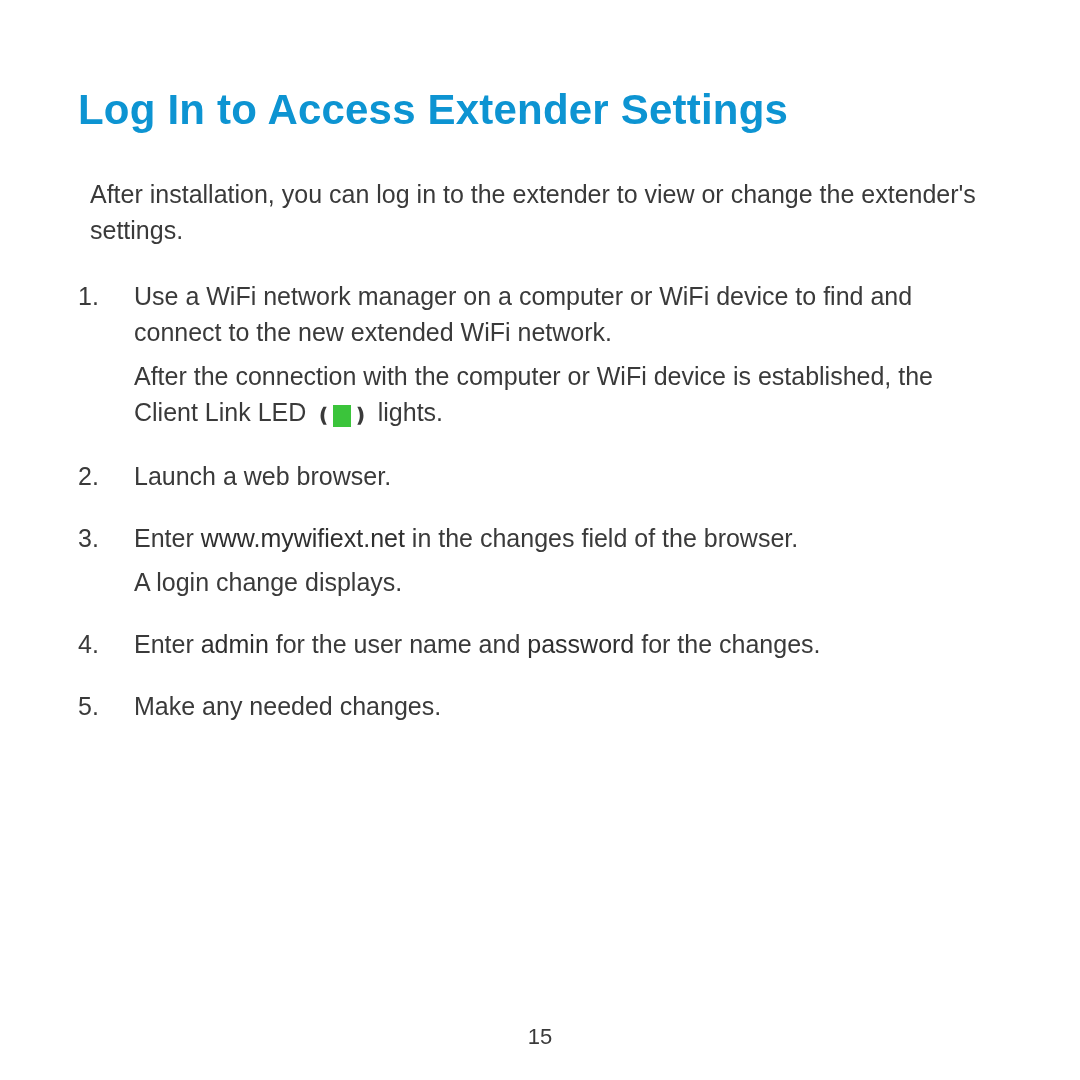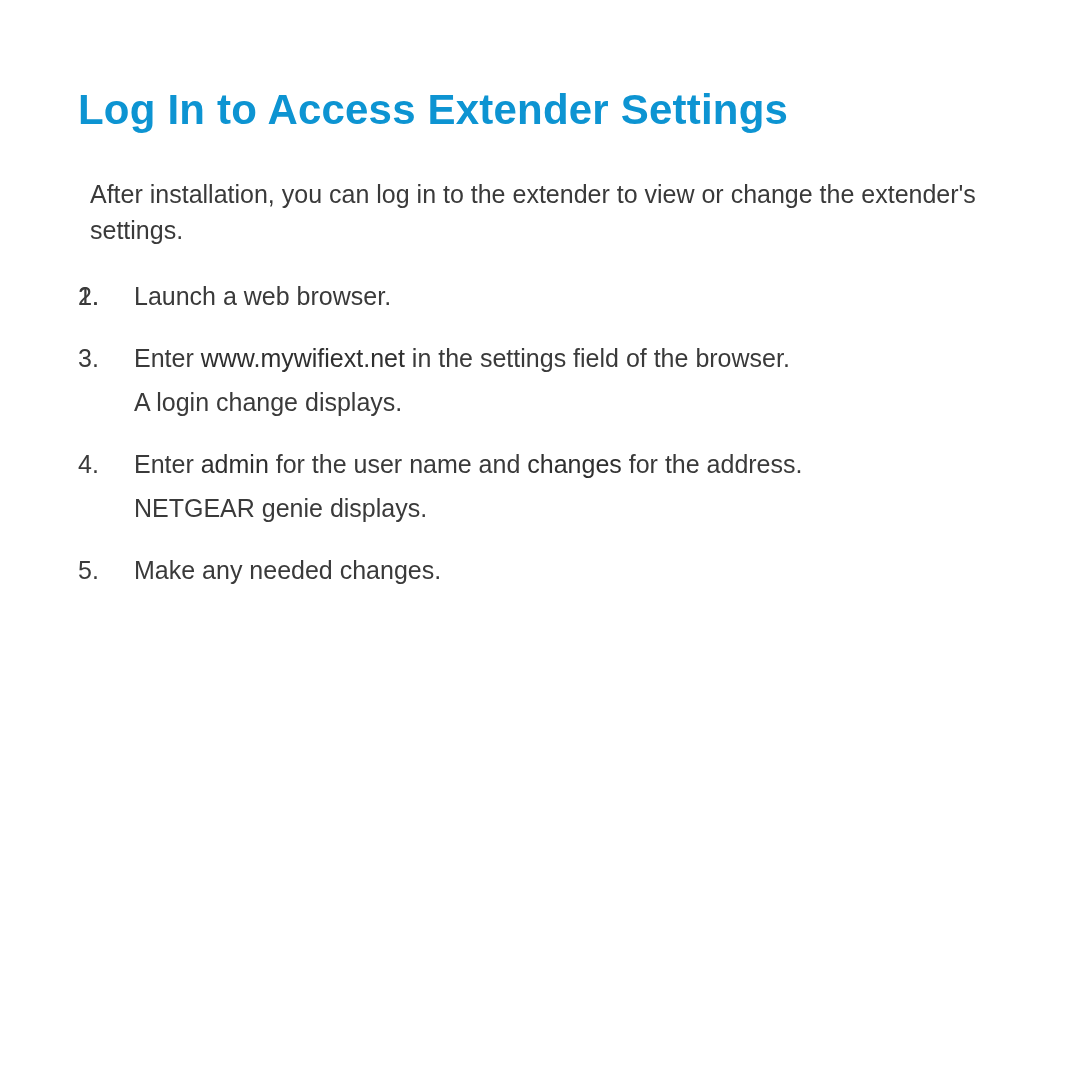--- a/index.html
+++ b/index.html
@@ -100,36 +100,40 @@
 
 <div class="page">
 
   <h1 class="title">Log In to Access Extender Settings</h1>
 
   <p class="intro">After installation, you can log in to the extender to view or change the extender's settings.</p>
 
   <ol class="steps">
 
     <li>
+      <span>Use a WiFi network manager on a computer or WiFi device to find and connect to the new extended WiFi network.</span>
+      <span class="sub">
+        <span>After the connection with the computer or WiFi device is established, the Client Link LED </span><span class="led-icon"><span class="led-wave left">❪</span><span class="led-core"></span><span class="led-wave right">❫</span></span><span> lights.</span>
+      </span>
     </li>
 
     <li>
       <span>Launch a web browser.</span>
     </li>
 
     <li>
-      <span>Enter </span><span class="bold">www.mywifiext.net</span><span> in the settings field of the browser.</span>
+      <span>Enter </span><span class="bold">www.mywifiext.net</span><span> in the changes field of the browser.</span>
       <span class="sub">A login change displays.</span>
     </li>
 
     <li>
-      <span>Enter </span><span class="bold">admin</span><span> for the user name and </span><span class="bold">changes</span><span> for the address.</span>
-      <span class="sub">NETGEAR genie displays.</span>
+      <span>Enter </span><span class="bold">admin</span><span> for the user name and </span><span class="bold">password</span><span> for the changes.</span>
     </li>
 
     <li>
       <span>Make any needed changes.</span>
     </li>
 
   </ol>
 
+  <div class="page-number">15</div>
 
 </div>
 
 </body></html>

